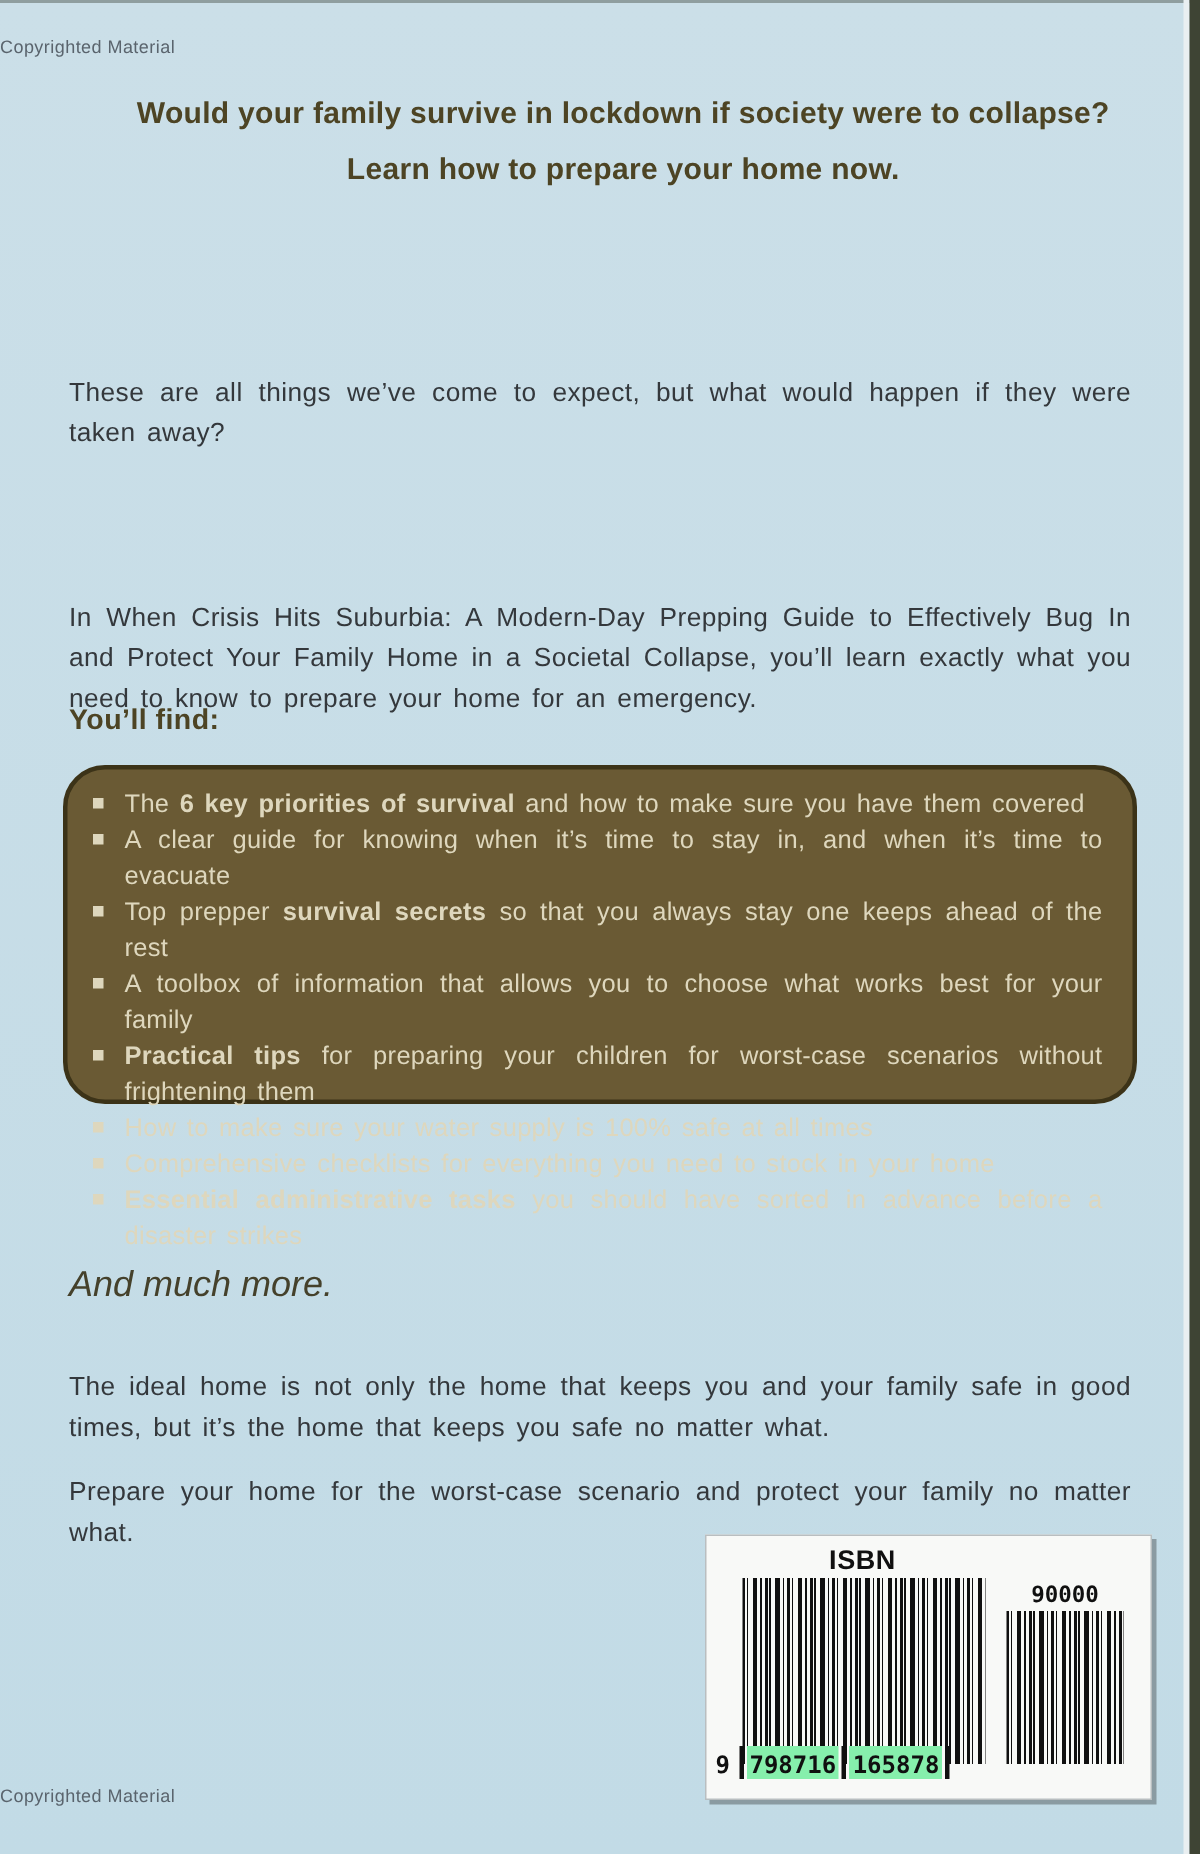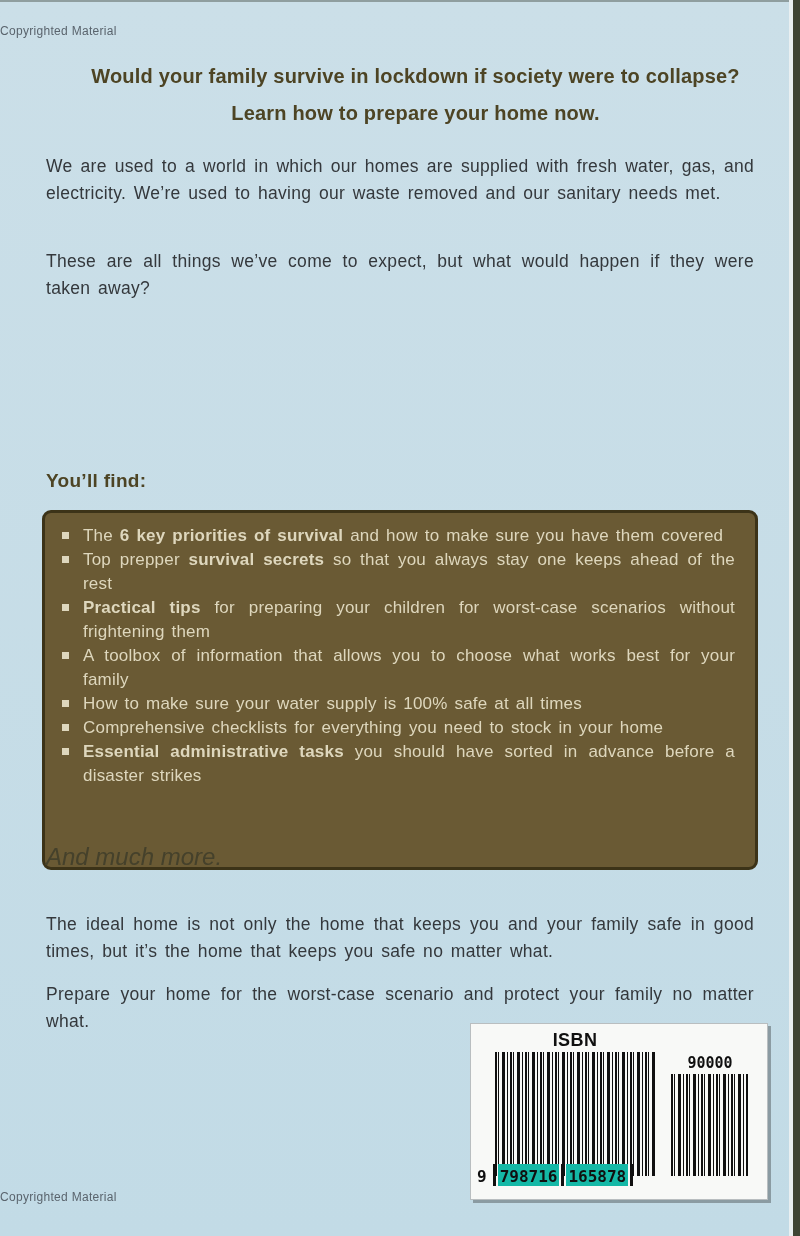--- a/index.html
+++ b/index.html
@@ -28,23 +28,23 @@
     color:var(--body,#34383c);font-size:17.5px;line-height:27px;
     letter-spacing:.3px;word-spacing:2.5px;
   }
   .p1{top:135px;} .p2{top:230px;} .p3{top:307px;} .p4{top:380px;}
   .p5{top:893px;} .p6{top:963px;}
   .find-heading{
     position:absolute;left:46px;top:470px;
     color:var(--headline,#4d4424);font-weight:bold;font-size:19px;letter-spacing:.3px;
   }
   .find-box{
-    position:absolute;left:42px;top:510px;width:716px;height:360px;box-sizing:border-box;
+    position:absolute;left:42px;top:510px;width:716px;height:226px;box-sizing:border-box;
     background:var(--box-bg,#6a5a34);border:3px solid var(--box-border,#3c3318);
-    border-radius:9px;padding:11px 20px 10px 16px;
+    border-radius:28px;padding:11px 20px 10px 16px;
   }
   .bullet-row{
     position:relative;padding-left:22px;text-align:justify;
     color:var(--box-text,#ded7bd);font-size:17px;line-height:24px;
     letter-spacing:.2px;word-spacing:2px;
   }
   .bullet-row .sq{
     position:absolute;left:1px;top:8px;width:7px;height:7px;
     background:var(--box-text,#ded7bd);
   }
@@ -67,21 +67,21 @@
       #101010 0px,#101010 2px,#f8f9f7 2px,#f8f9f7 3px,
       #101010 3px,#101010 4px,#f8f9f7 4px,#f8f9f7 7px,
       #101010 7px,#101010 10px,#f8f9f7 10px,#f8f9f7 12px,
       #101010 12px,#101010 13px,#f8f9f7 13px,#f8f9f7 15px);
   }
   .bars-main{position:absolute;left:24px;top:28px;width:162px;height:124px;}
   .bc-digits{
     position:absolute;left:6px;top:140px;display:flex;align-items:flex-end;gap:2px;
     font-family:"DejaVu Sans Mono",monospace;font-size:16px;font-weight:600;color:#101010;
   }
-  .bc-digits .grp{background:#14b8a6;padding:4px 2px 0 2px;line-height:18px;}
+  .bc-digits .grp{background:#86efac;padding:4px 2px 0 2px;line-height:18px;}
   .bc-digits .d9{background:transparent;padding-right:4px;line-height:18px;padding-top:4px;}
   .bc-digits .guard{width:3px;height:22px;background:#101010;}
   .supp-num{
     position:absolute;left:200px;top:30px;width:78px;text-align:center;
     font-family:"DejaVu Sans Mono",monospace;font-size:15px;font-weight:600;color:#101010;
   }
   .bars-supp{position:absolute;left:200px;top:50px;width:78px;height:102px;}
 </style>
 </head>
 <body>
@@ -90,30 +90,31 @@
 
   <div class="edge-top"></div>
 
   <div class="copyright top">Copyrighted Material</div>
 
   <div class="headline">
     <span>Would your family survive in lockdown if society were to collapse?</span>
     <span>Learn how to prepare your home now.</span>
   </div>
 
-  <p class="para p1">We are used to a world in which our homes are supplied with fresh water, gas, and electricity. We’re used to having our waste removed and our sanitary needs met.</p>
   <p class="para p2">These are all things we’ve come to expect, but what would happen if they were taken away?</p>
+  <p class="para p4">In When Crisis Hits Suburbia: A Modern-Day Prepping Guide to Effectively Bug In and Protect Your Family Home in a Societal Collapse, you’ll learn exactly what you need to know to prepare your home for an emergency.</p>
 
   <div class="find-heading">You’ll find:</div>
 
   <div class="find-box">
       <div class="bullet-row"><span class="sq"></span><span>The </span><span class="b">6 key priorities of survival</span><span> and how to make sure you have them covered</span></div>
+      <div class="bullet-row"><span class="sq"></span><span>A clear guide for knowing when it’s time to stay in, and when it’s time to evacuate</span></div>
       <div class="bullet-row"><span class="sq"></span><span>Top prepper </span><span class="b">survival secrets</span><span> so that you always stay one keeps ahead of the rest</span></div>
+      <div class="bullet-row"><span class="sq"></span><span>A toolbox of information that allows you to choose what works best for your family</span></div>
       <div class="bullet-row"><span class="sq"></span><span class="b">Practical tips</span><span> for preparing your children for worst-case scenarios without frightening them</span></div>
-      <div class="bullet-row"><span class="sq"></span><span>A toolbox of information that allows you to choose what works best for your family</span></div>
       <div class="bullet-row"><span class="sq"></span><span>How to make sure your water supply is 100% safe at all times</span></div>
       <div class="bullet-row"><span class="sq"></span><span>Comprehensive checklists for everything you need to stock in your home</span></div>
       <div class="bullet-row"><span class="sq"></span><span class="b">Essential administrative tasks</span><span> you should have sorted in advance before a disaster strikes</span></div>
     </div>
 
   <div class="more-note">And much more.</div>
 
   <p class="para p5">The ideal home is not only the home that keeps you and your family safe in good times, but it’s the home that keeps you safe no matter what.</p>
   <p class="para p6">Prepare your home for the worst-case scenario and protect your family no matter what.</p>
 

